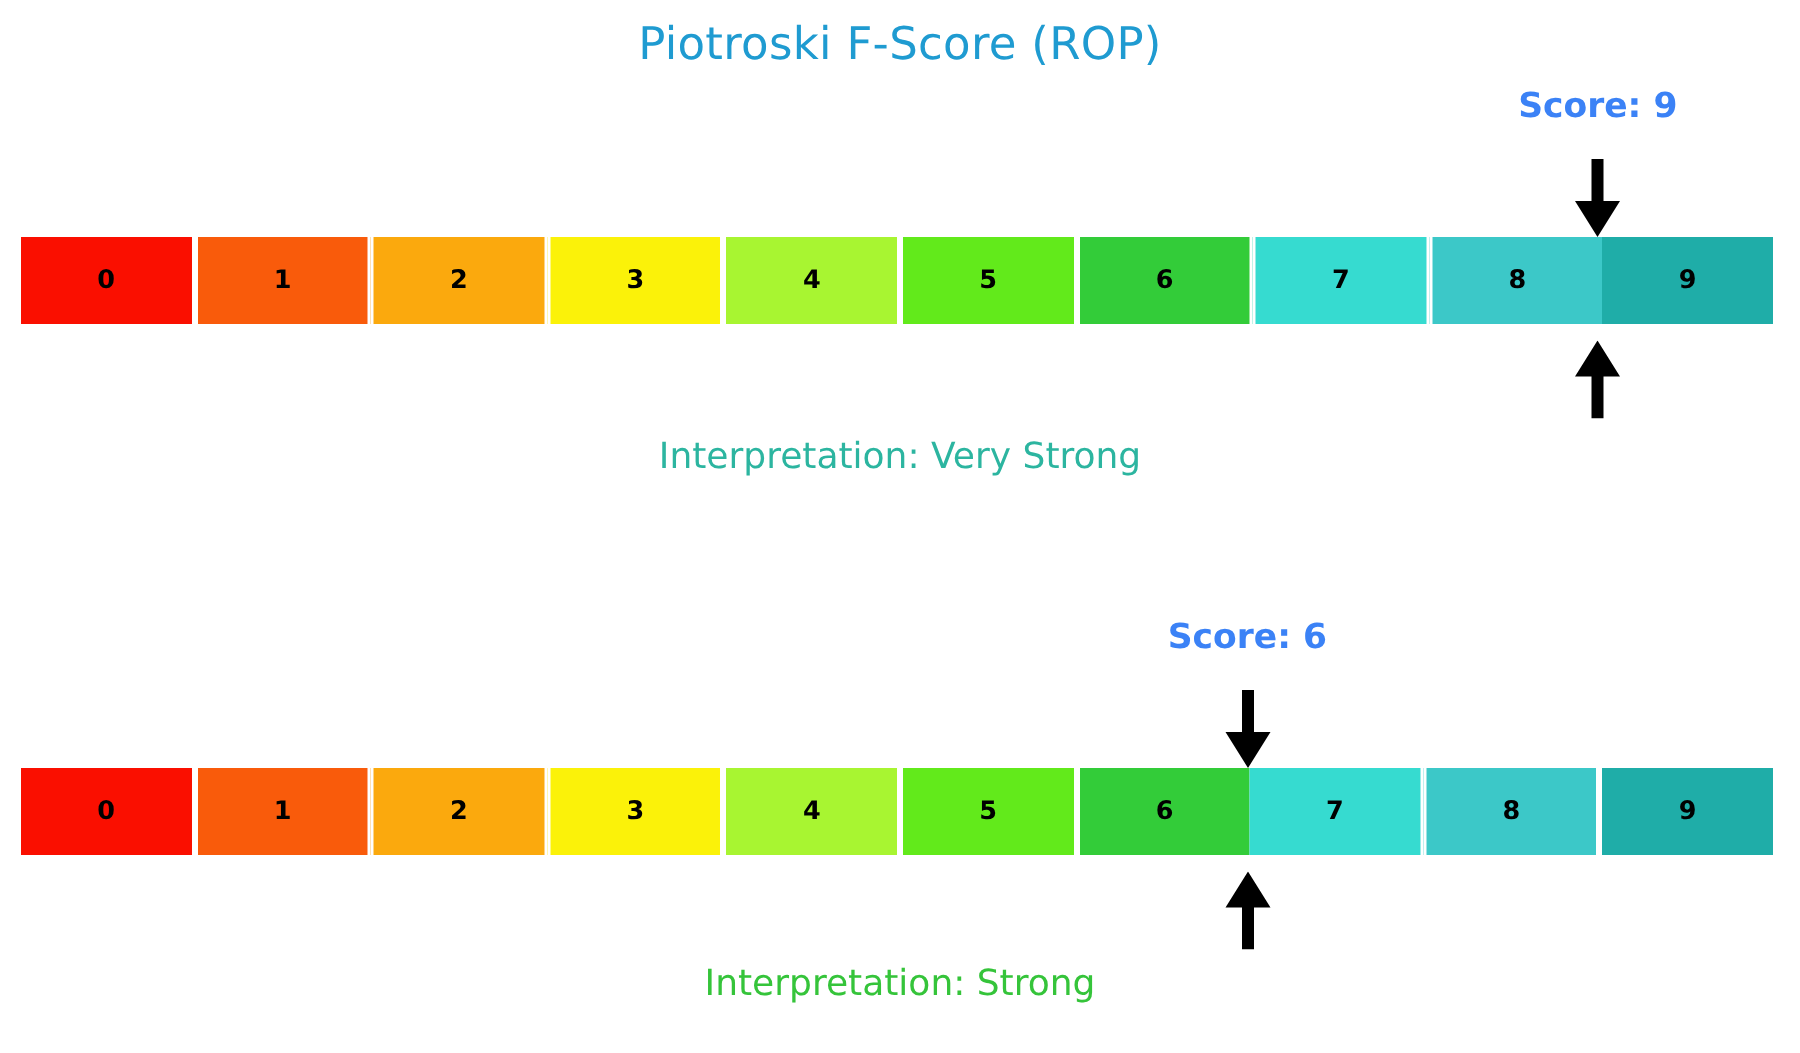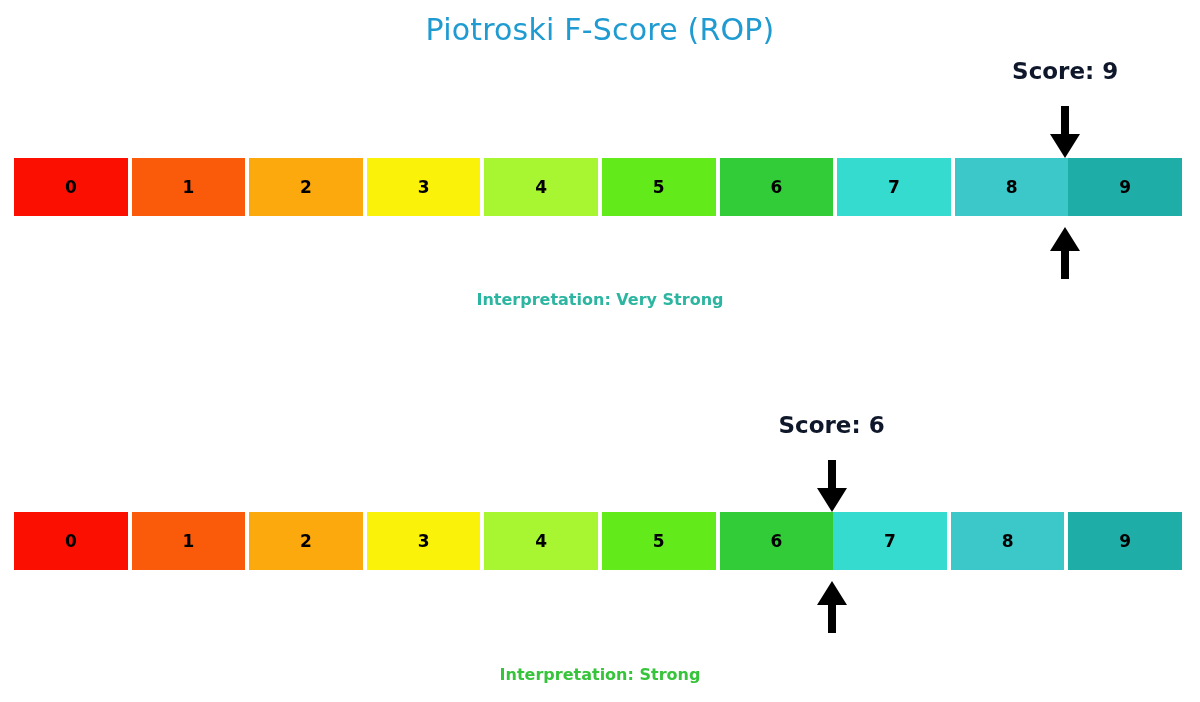--- a/index.html
+++ b/index.html
@@ -38,21 +38,21 @@
     white-space: nowrap;
   }
   #gauge-rop .gauge-title { top: 12px; }
   #gauge-aos .gauge-title { top: 13px; }
 
   .score-label {
     position: absolute;
     font-family: "DejaVu Sans", sans-serif;
     font-size: 23px;
     font-weight: bold;
-    color: #0f172a;
+    color: #3b82f6;
     white-space: nowrap;
     transform: translateX(-50%);
   }
 
   .arrow {
     position: absolute;
     width: 34px;
     transform: translateX(-50%);
   }
 
@@ -81,22 +81,22 @@
   }
   .scale-cell.flush-left { border-left-width: 0; }
   .scale-cell.flush-right { border-right-width: 0; }
 
   .interpretation {
     position: absolute;
     left: 0;
     width: 1200px;
     text-align: center;
     font-family: "DejaVu Sans", sans-serif;
-    font-size: 16px;
-    font-weight: bold;
+    font-size: 24px;
+    font-weight: normal;
     white-space: nowrap;
   }
 </style>
 </head>
 <body>
 
 <div class="gauge-block" id="gauge-rop">
 
   <div class="gauge-title">Piotroski F-Score (ROP)</div>
 
@@ -193,14 +193,14 @@
         <span>9</span>
       </div>
     </div>
 
   <div class="arrow" id="arrow-up-aos" style="left: 831.6px; top: 230px;">
     <svg viewBox="0 0 34 52" width="34" height="52" xmlns="http://www.w3.org/2000/svg" aria-hidden="true">
       <polygon points="17,0 32,24 21,24 21,52 13,52 13,24 2,24" fill="#000000"></polygon>
     </svg>
   </div>
 
-  <div class="interpretation" id="interp-aos" style="top: 290px; color: rgb(53, 196, 58); margin-top: 24px;">Interpretation: Strong</div>
+  <div class="interpretation" id="interp-aos" style="top: 290px; color: rgb(53, 196, 58);">Interpretation: Strong</div>
 </div>
 
 </body></html>

